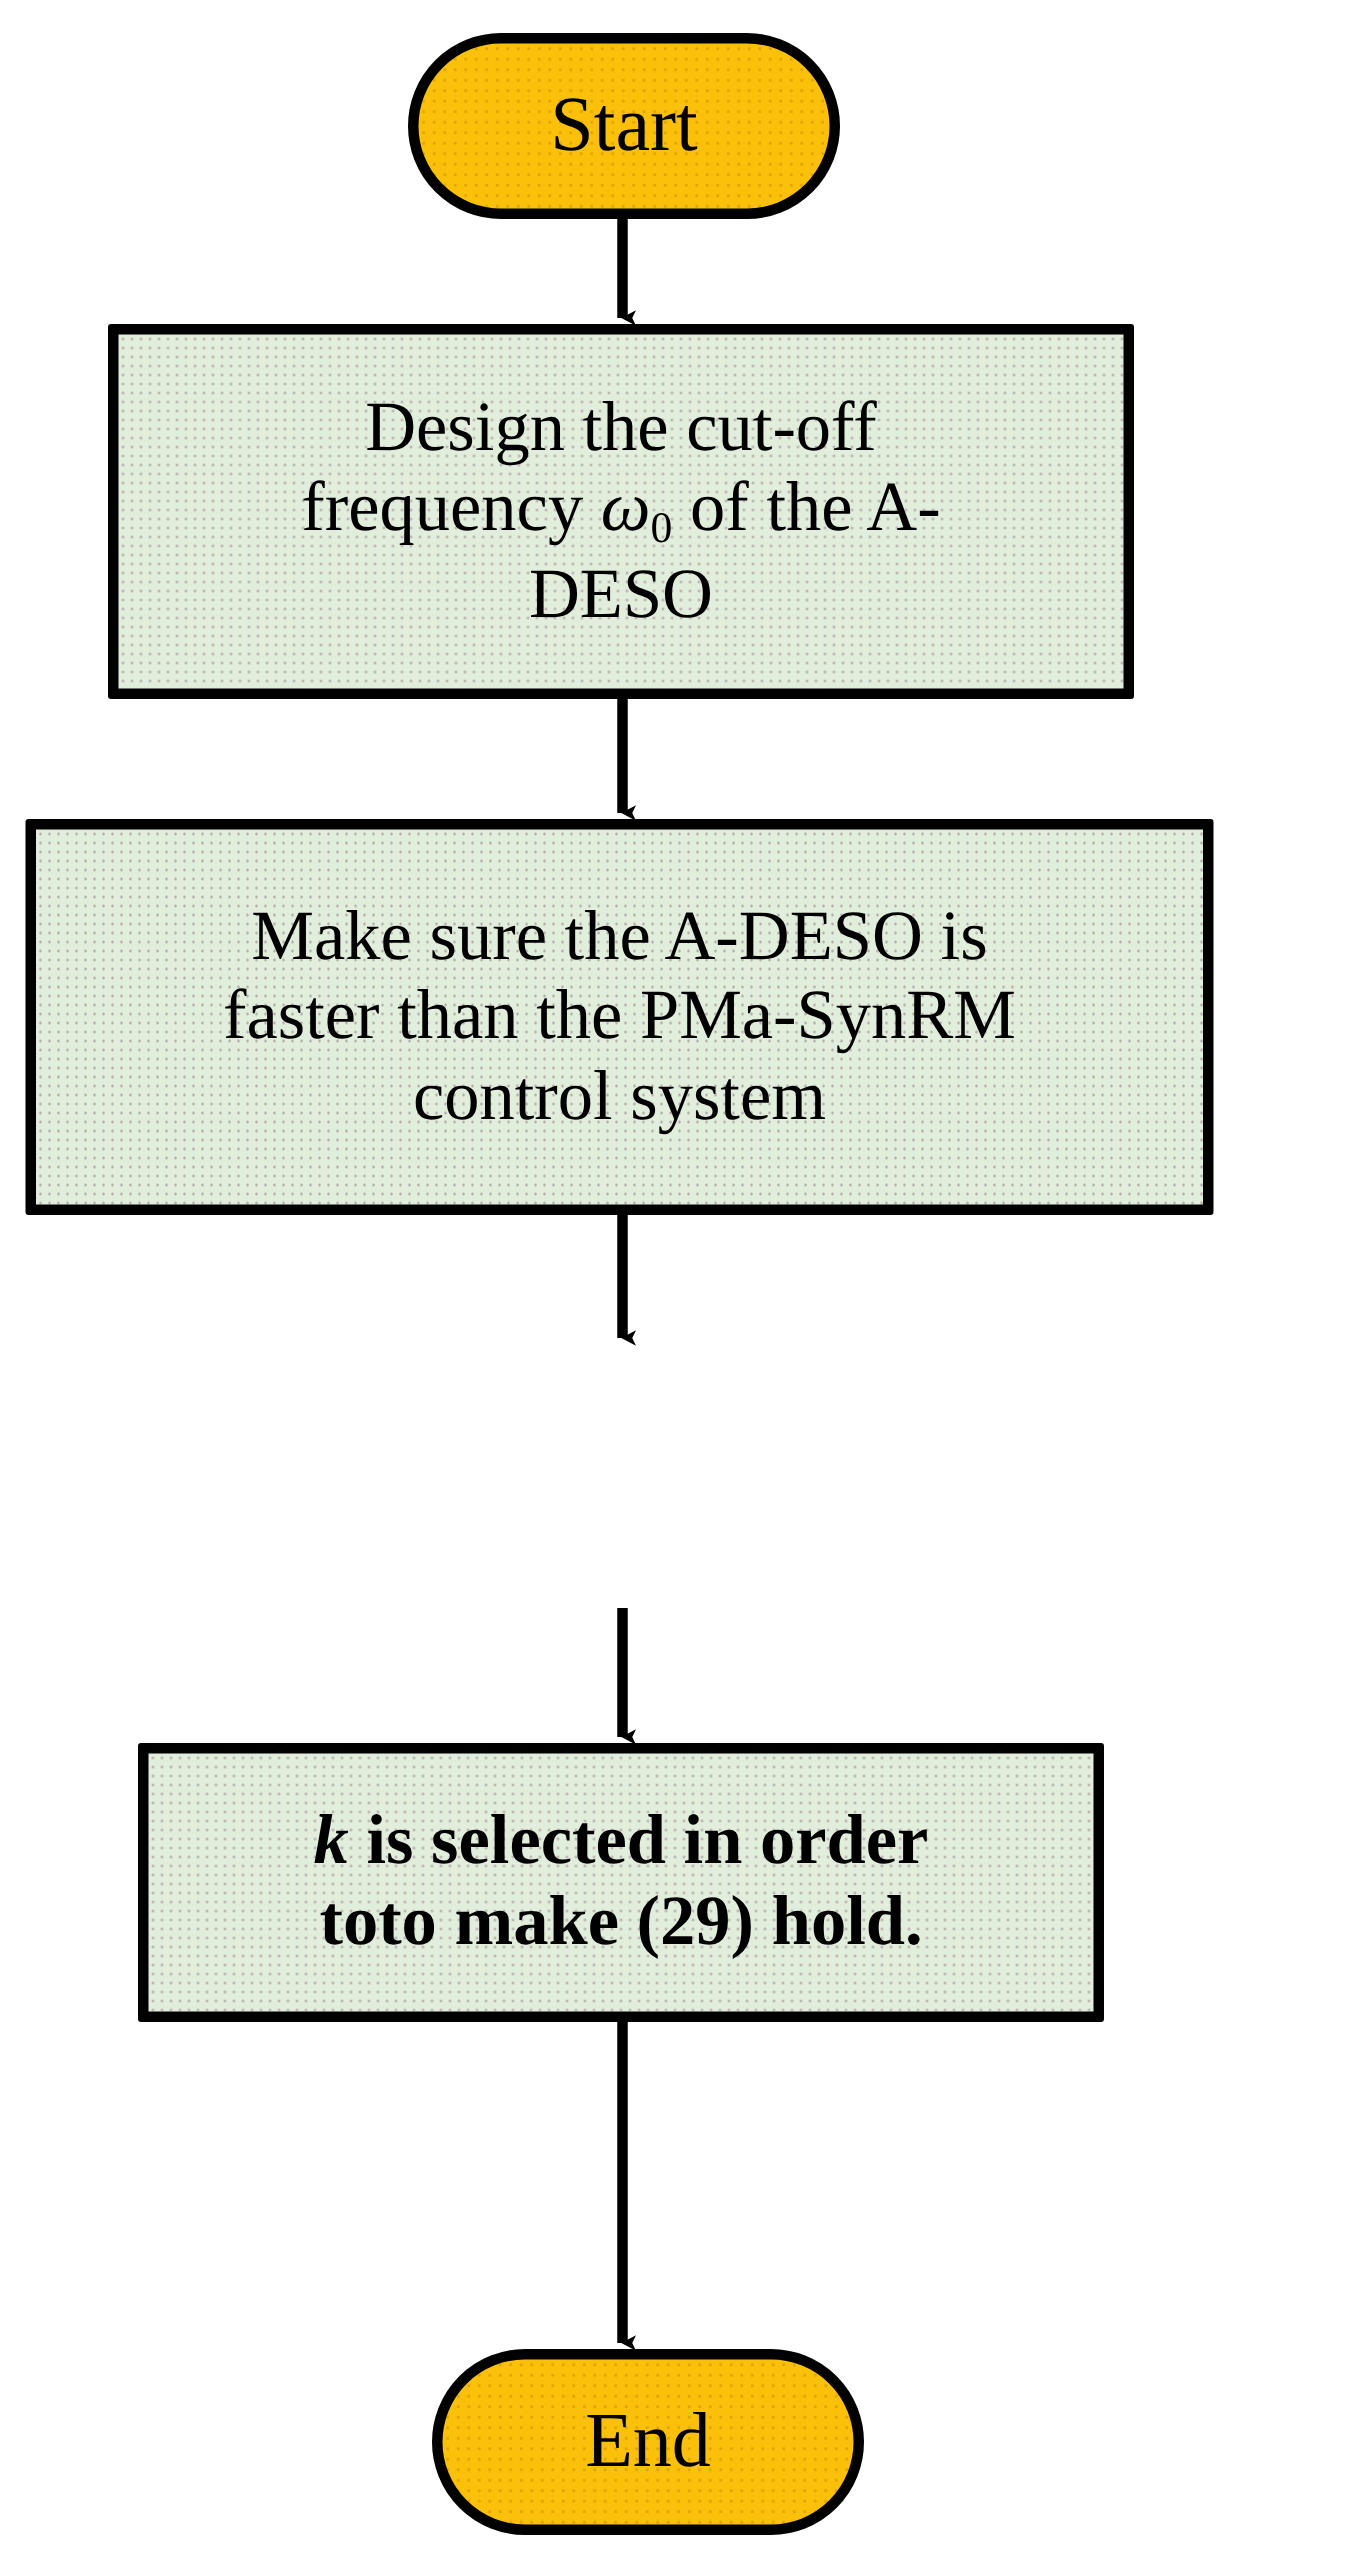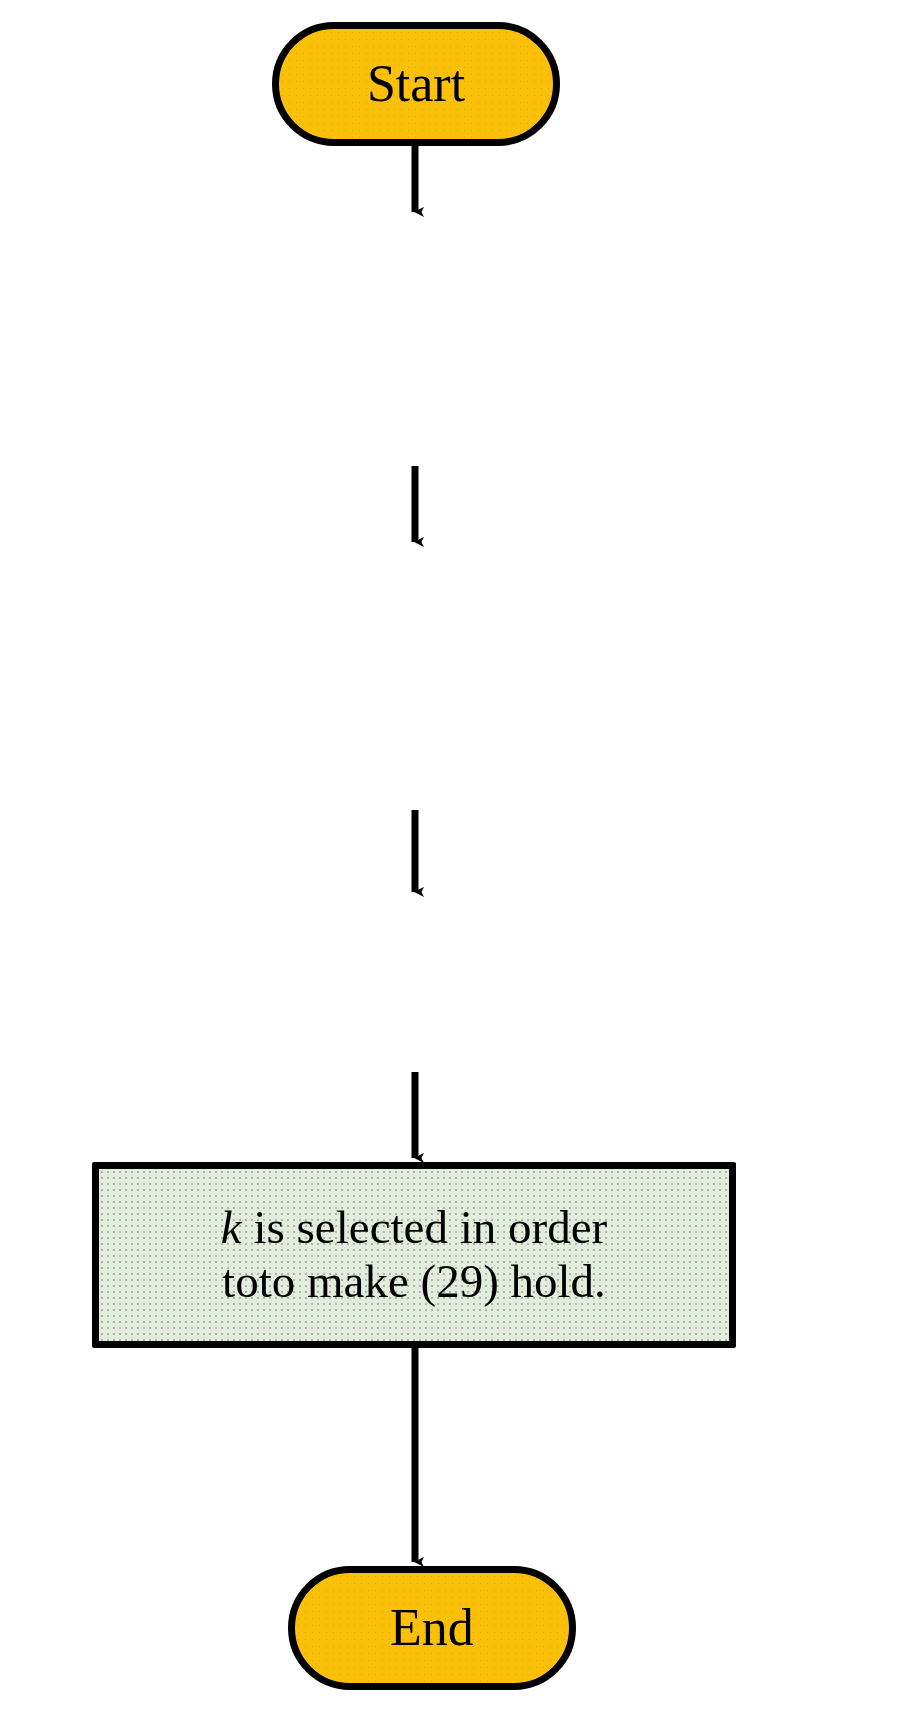--- a/index.html
+++ b/index.html
@@ -69,21 +69,21 @@
     position: absolute;
     left: 0;
     top: 0;
   }
 
   
   #node-start   { left: 272px; top: 22px;   width: 288px; height: 124px; }
   #node-p1      { left: 72px;  top: 216px;  width: 684px; height: 250px; }
   #node-p2      { left: 17px;  top: 546px;  width: 792px; height: 264px; }
   #node-p3      { left: 72px;  top: 896px;  width: 684px; height: 176px; }
-  #node-p4      { left: 92px;  top: 1162px; width: 644px; height: 186px; }
+  #node-p4      { left: 92px;  top: 1162px; width: 644px; height: 186px; font-weight: bold; }
   #node-end     { left: 288px; top: 1566px; width: 288px; height: 124px; }
 </style>
 </head>
 <body>
 
 <div id="flow-canvas">
 
   <svg class="connector" width="910" height="1710" viewBox="0 0 910 1710" xmlns="http://www.w3.org/2000/svg">
     <defs>
       <marker id="arrowhead" markerWidth="11" markerHeight="11" refX="5.5" refY="9.6" orient="auto" markerUnits="userSpaceOnUse">
@@ -109,21 +109,31 @@
 
     <g>
       <line x1="415" y1="1348" x2="415" y2="1562" stroke="#000000" stroke-width="7" marker-end="url(#arrowhead)"></line>
     </g>
   </svg>
 
   <div id="node-start" class="node node-terminal">
     <span class="node-text">Start</span>
   </div>
 
+  <div id="node-p1" class="node node-process">
+    <span class="node-text"><span>Design the cut-off
+frequency </span><span class="mathvar">ω</span><span class="subnum">0</span><span> of the A-
+DESO</span></span>
+  </div>
 
+  <div id="node-p2" class="node node-process">
+    <span class="node-text">Make sure the A-DESO is
+faster than the PMa-SynRM
+control system</span>
+  </div>
 
 
   <div id="node-p4" class="node node-process">
     <span class="node-text"><span class="mathvar">k</span><span> is selected in order
 toto make (29) hold.</span></span>
   </div>
 
   <div id="node-end" class="node node-terminal">
     <span class="node-text">End</span>
   </div>

